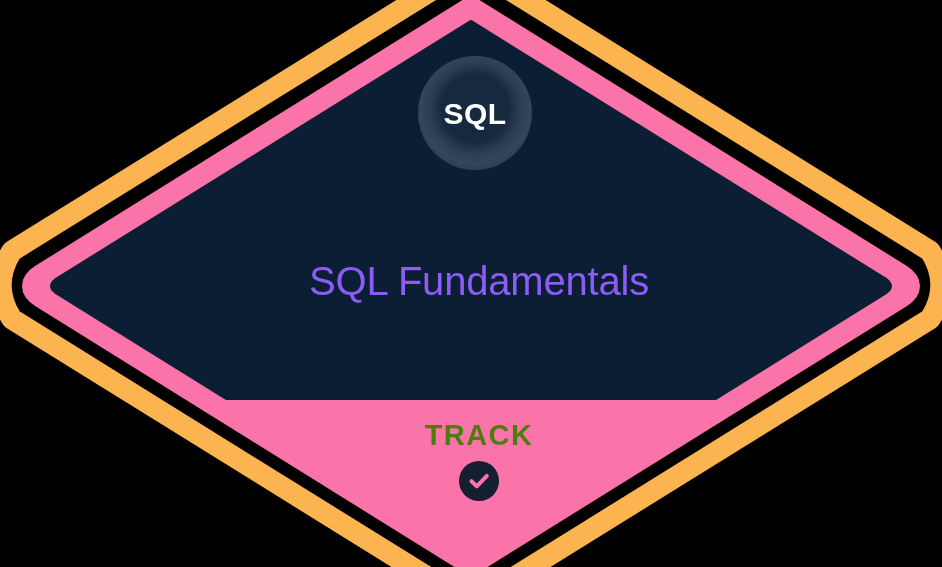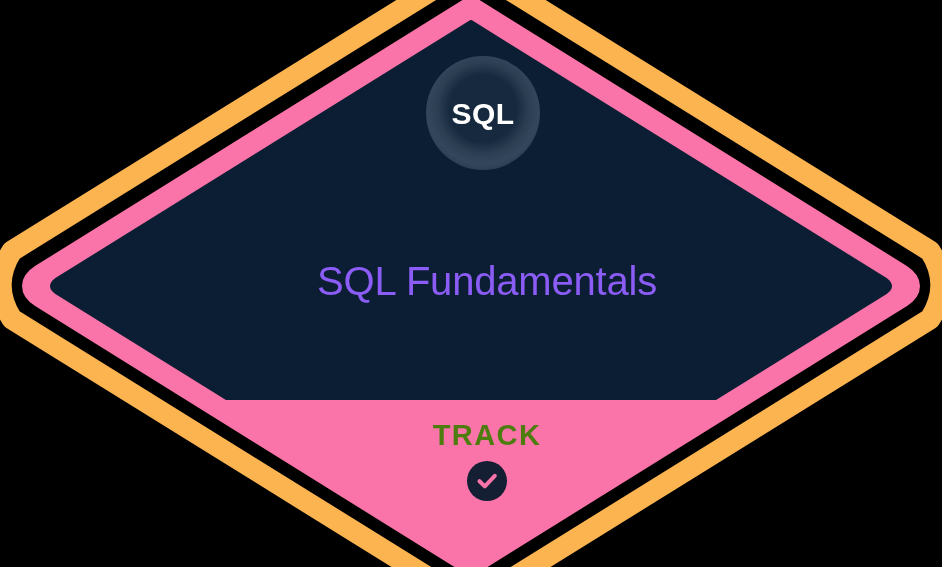--- a/index.html
+++ b/index.html
@@ -28,21 +28,21 @@
     left: 0;
     top: 0;
     width: 942px;
     height: 567px;
     display: block;
   }
 
   
   .overlay {
     position: absolute;
-    left: 16px;
+    left: 8px;
     top: 0;
     width: 918px;
     height: 567px;
     pointer-events: none;
   }
   .overlay > * { pointer-events: auto; }
 
   
   #sql-chip {
     position: absolute;

